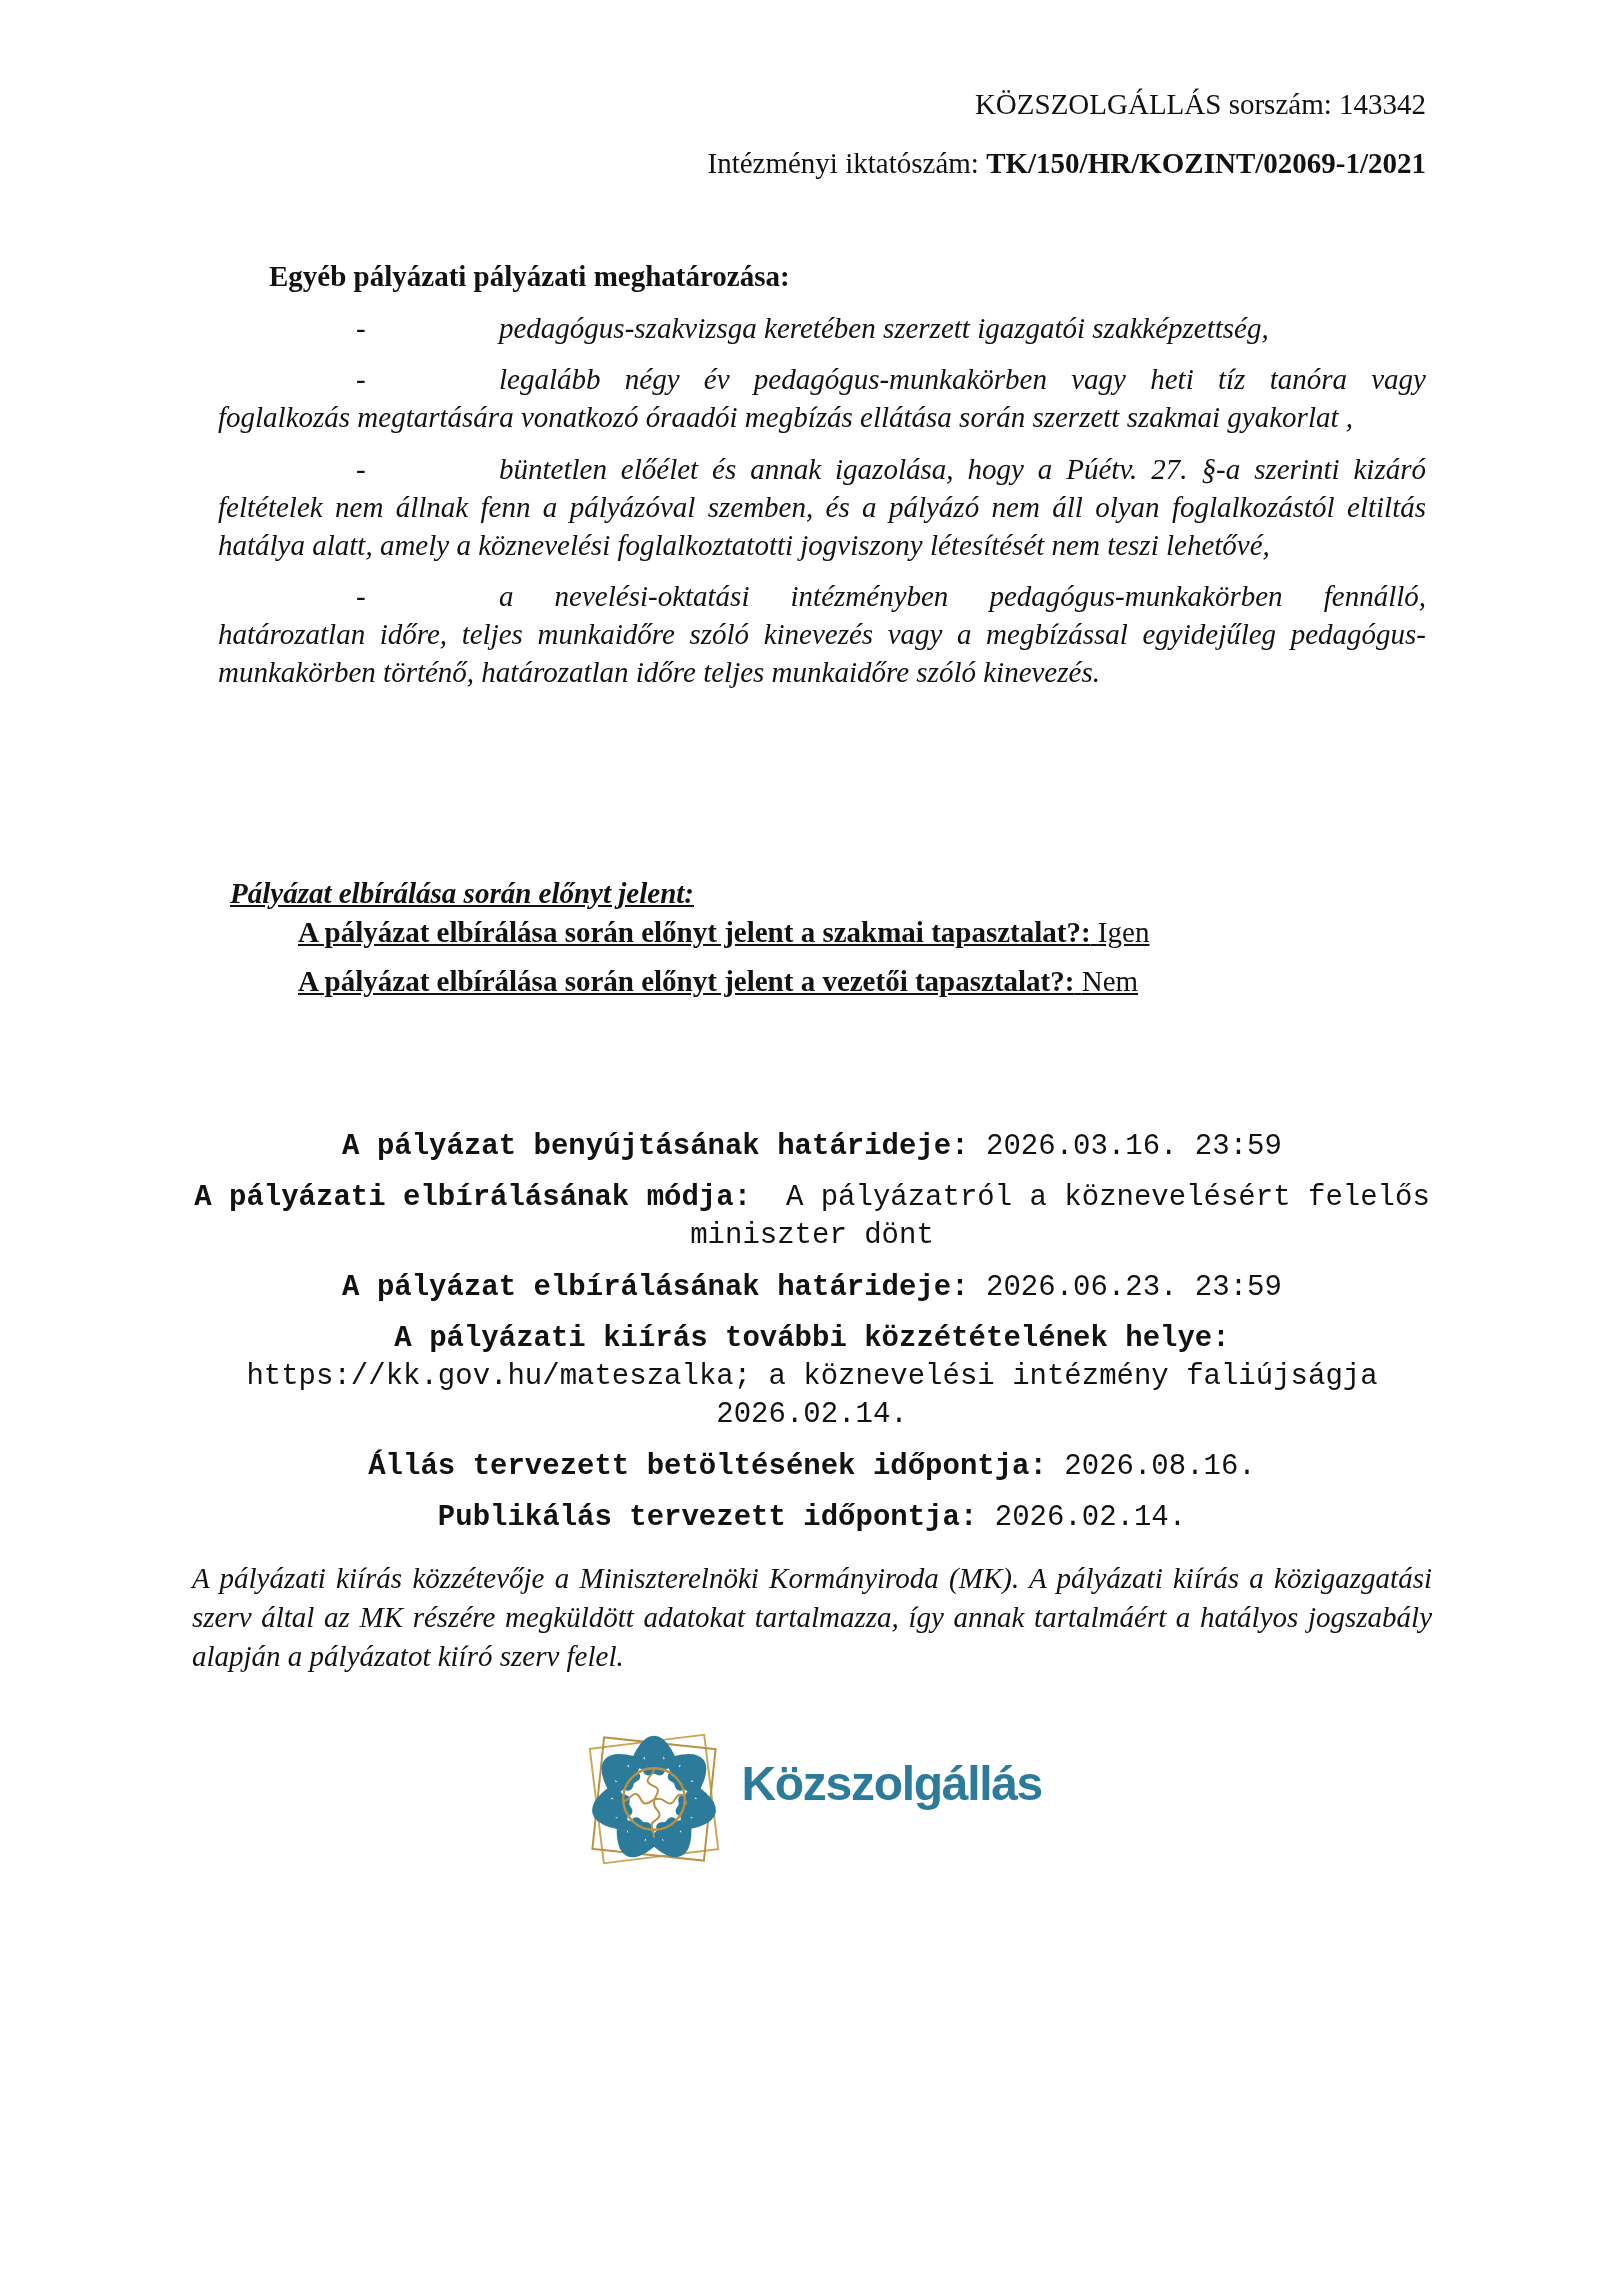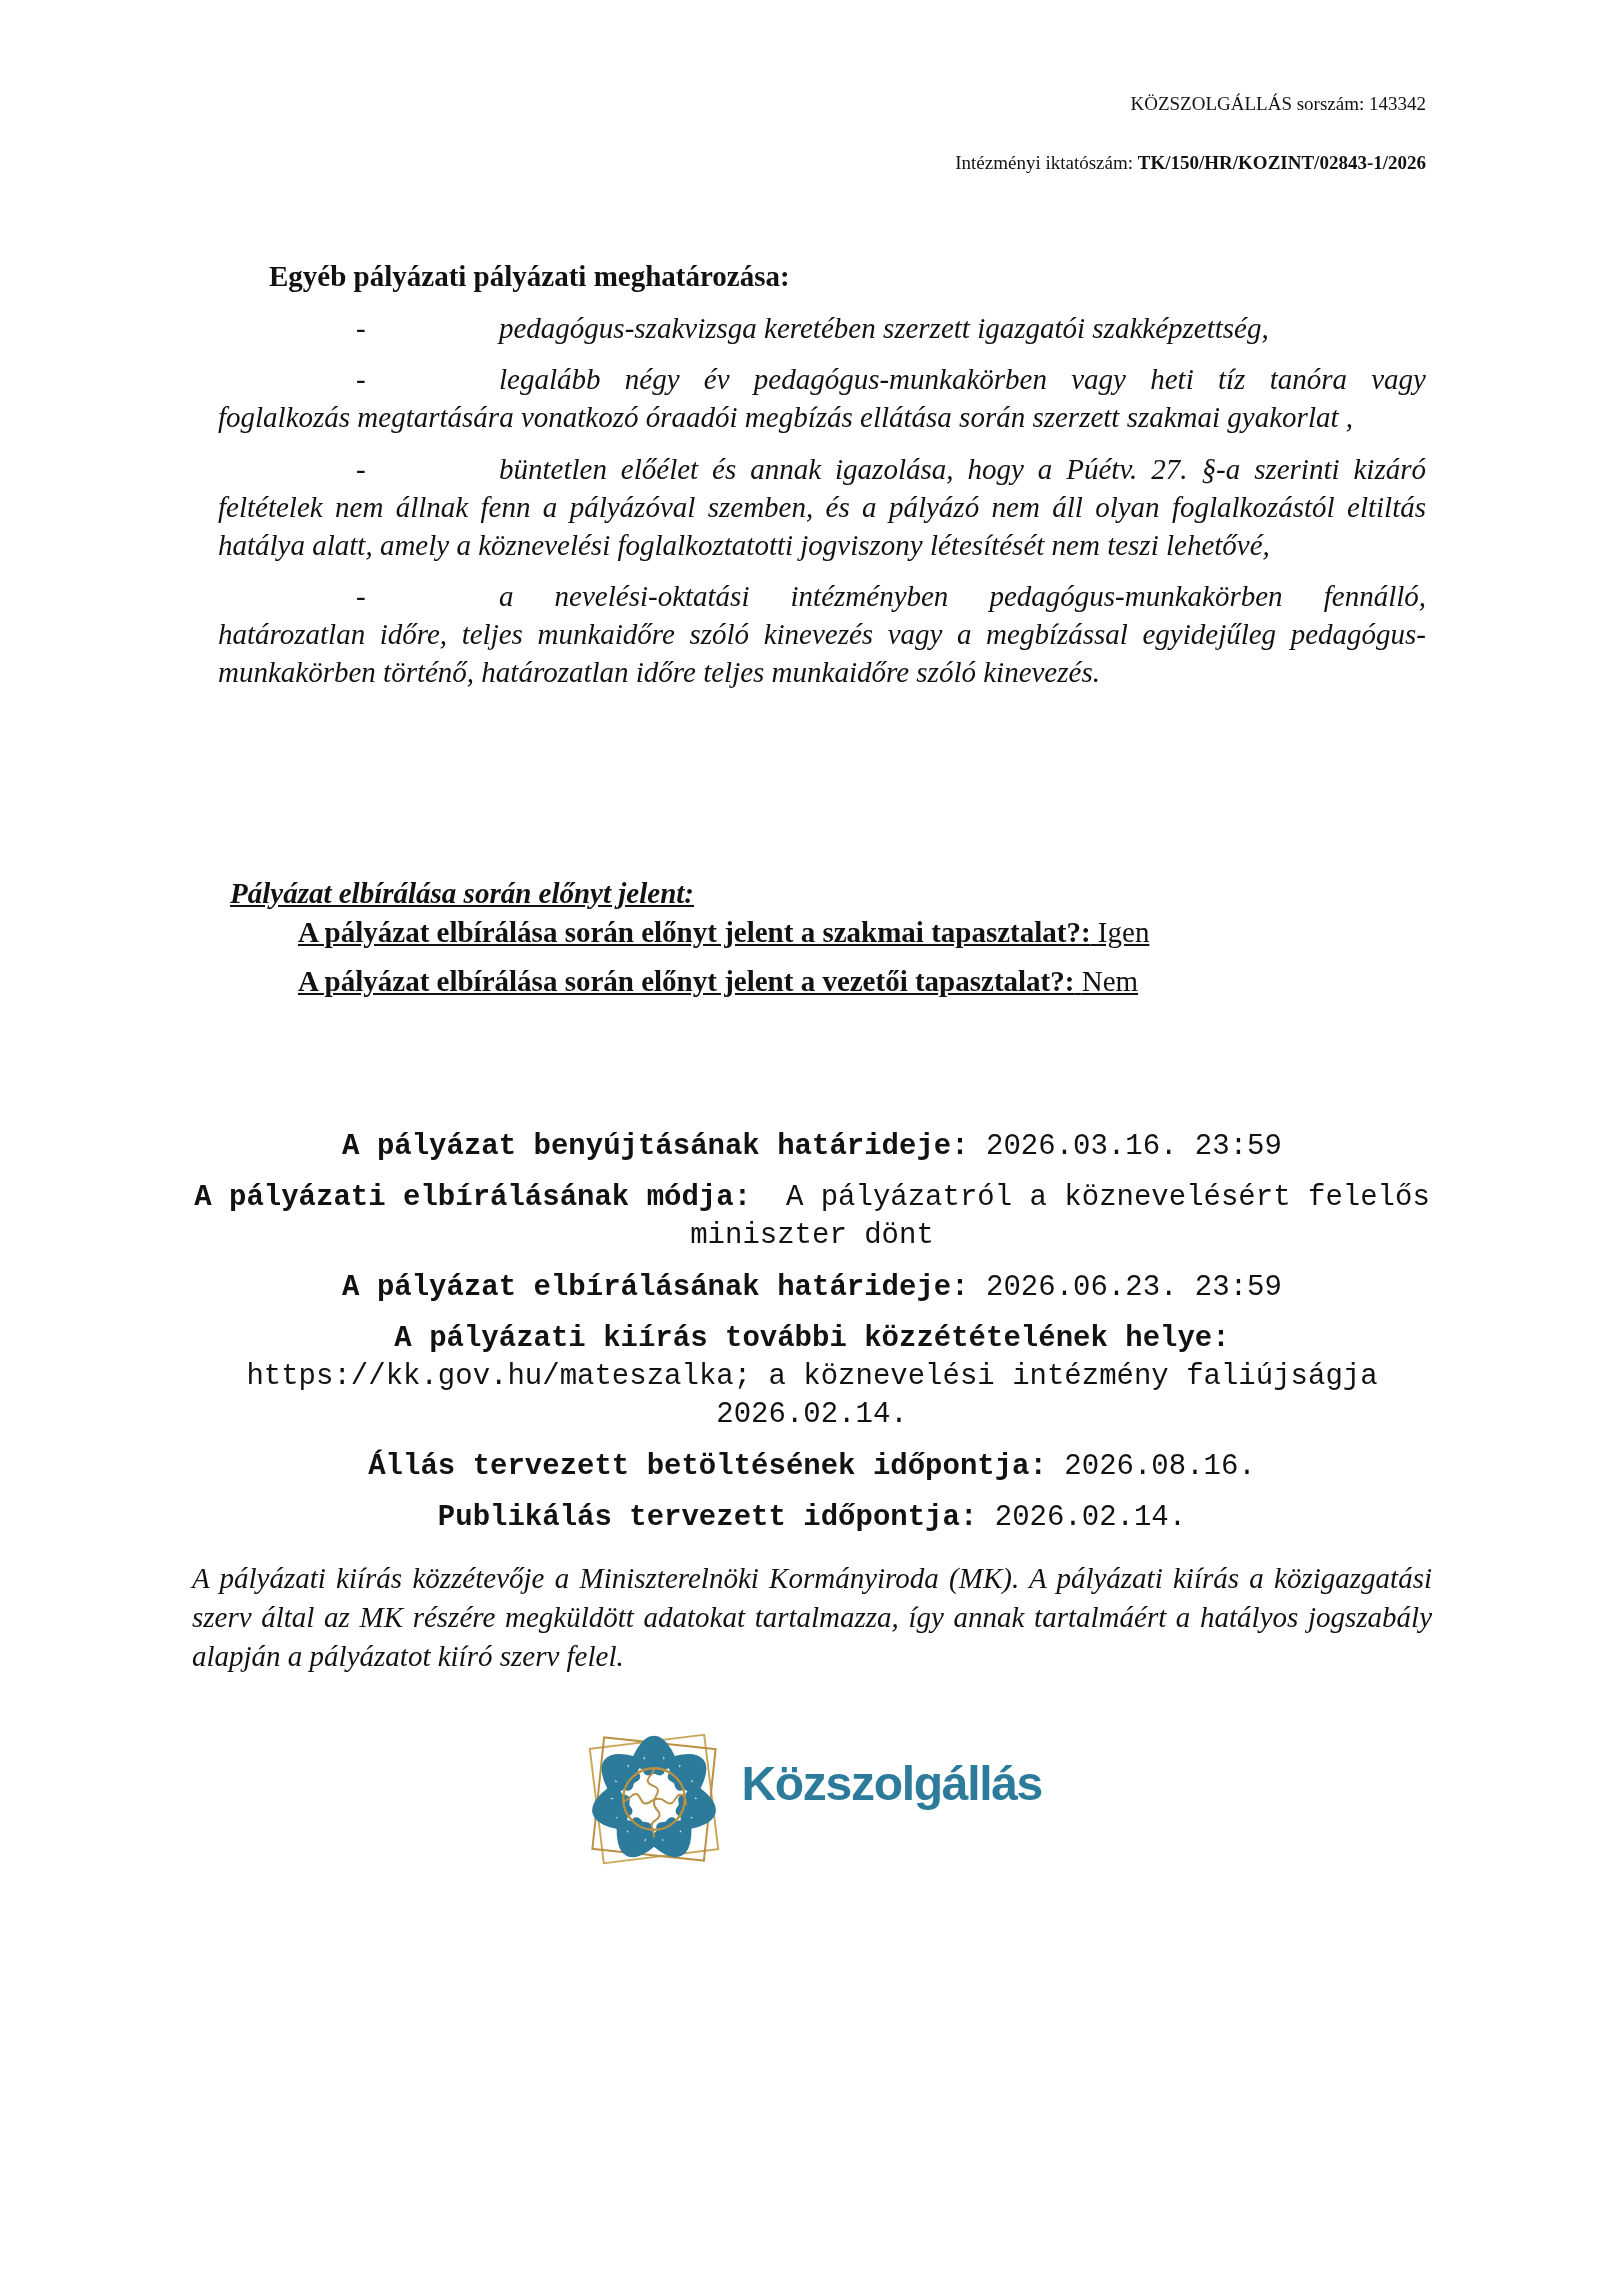--- a/index.html
+++ b/index.html
@@ -8,21 +8,21 @@
     width:1621px;height:2293px;
     background:#ffffff;
     font-family:"Liberation Serif","DejaVu Serif",serif;
     font-size:29px;
     color:#121212;
     overflow:hidden;
   }
   
   .hdr{
     position:absolute;top:89px;right:195px;
-    text-align:right;font-size:19px;line-height:30px;
+    text-align:right;font-size:29px;line-height:30px;
   }
   .hdr-line2{margin-top:29px;}
   .hdr-val-bold{font-weight:bold;}
   
   .sec-heading{
     position:absolute;left:269px;top:257px;
     font-weight:bold;line-height:38px;
   }
   .bullets{
     position:absolute;left:218px;top:309px;width:1208px;
@@ -62,21 +62,21 @@
     padding-bottom:32px;
   }
 </style>
 </head>
 <body>
 
 <div class="page">
 
   <div class="hdr">
     <div><span>KÖZSZOLGÁLLÁS sorszám:</span> <span>143342</span></div>
-    <div class="hdr-line2"><span>Intézményi iktatószám:</span> <span class="hdr-val-bold">TK/150/HR/KOZINT/02843-1/2026</span></div>
+    <div class="hdr-line2"><span>Intézményi iktatószám:</span> <span class="hdr-val-bold">TK/150/HR/KOZINT/02069-1/2021</span></div>
   </div>
 
   <div class="sec-heading">Egyéb pályázati pályázati meghatározása:</div>
 
   <div class="bullets">
     <p><span class="dash">-</span><span>pedagógus-szakvizsga keretében szerzett igazgatói szakképzettség,</span></p>
     <p><span class="dash">-</span><span>legalább négy év pedagógus-munkakörben vagy heti tíz tanóra vagy foglalkozás megtartására vonatkozó óraadói megbízás ellátása során szerzett szakmai gyakorlat ,</span></p>
     <p><span class="dash">-</span><span>büntetlen előélet és annak igazolása, hogy a Púétv. 27. §-a szerinti kizáró feltételek nem állnak fenn a pályázóval szemben, és a pályázó nem áll olyan foglalkozástól eltiltás hatálya alatt, amely a köznevelési foglalkoztatotti jogviszony létesítését nem teszi lehetővé,</span></p>
     <p><span class="dash">-</span><span>a nevelési-oktatási intézményben pedagógus-munkakörben fennálló, határozatlan időre, teljes munkaidőre szóló kinevezés vagy a megbízással egyidejűleg pedagógus-munkakörben történő, határozatlan időre teljes munkaidőre szóló kinevezés.</span></p>
   </div>

